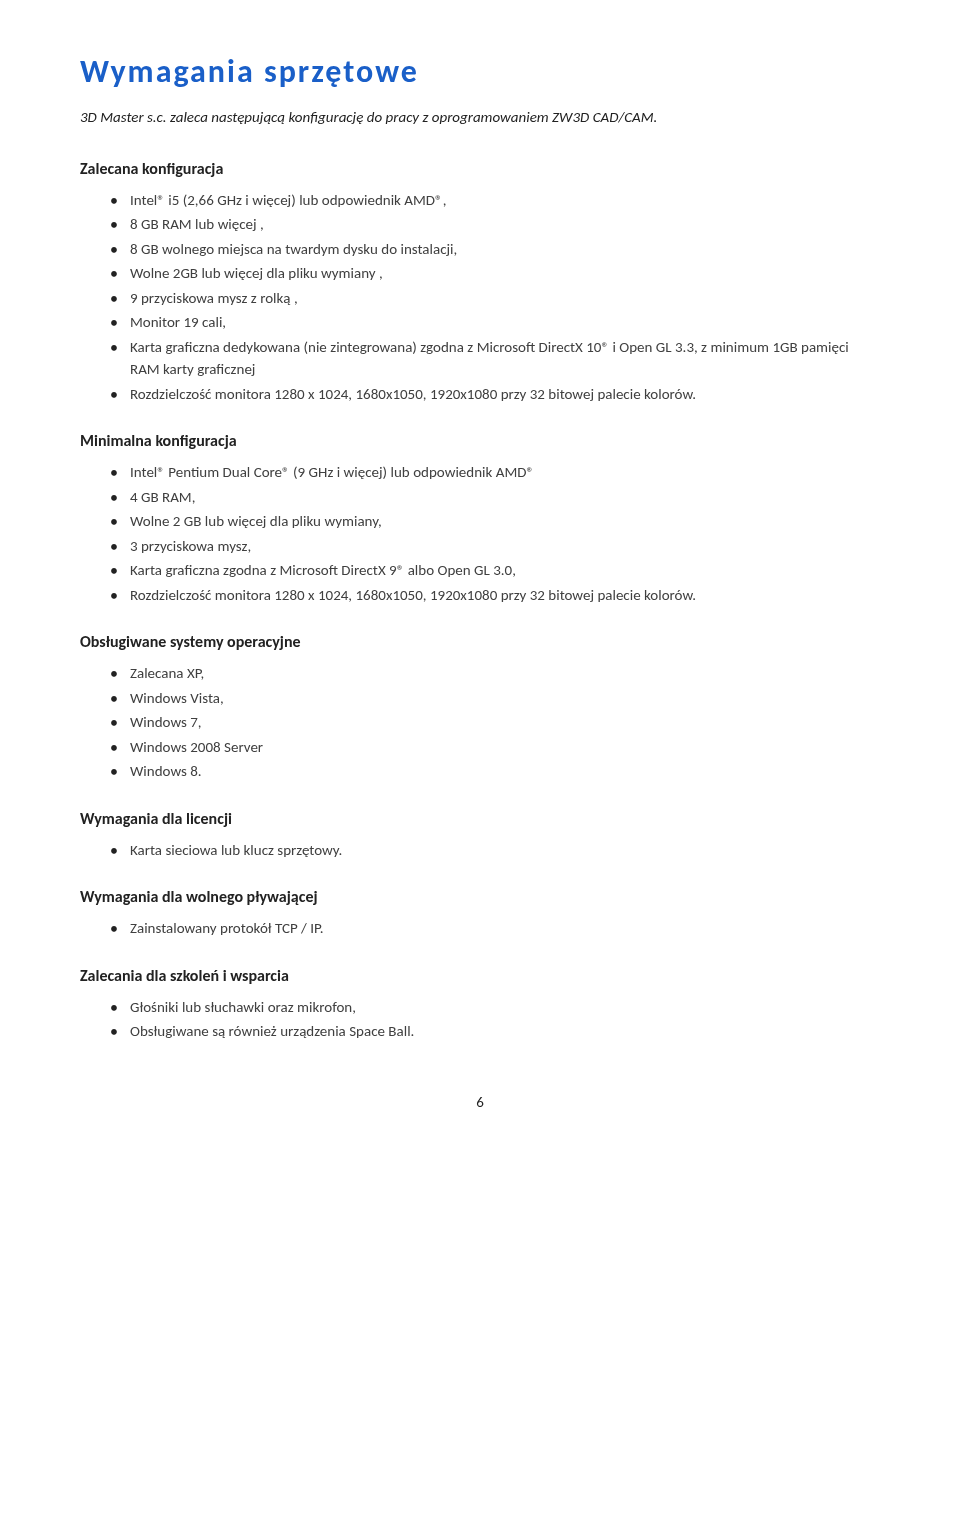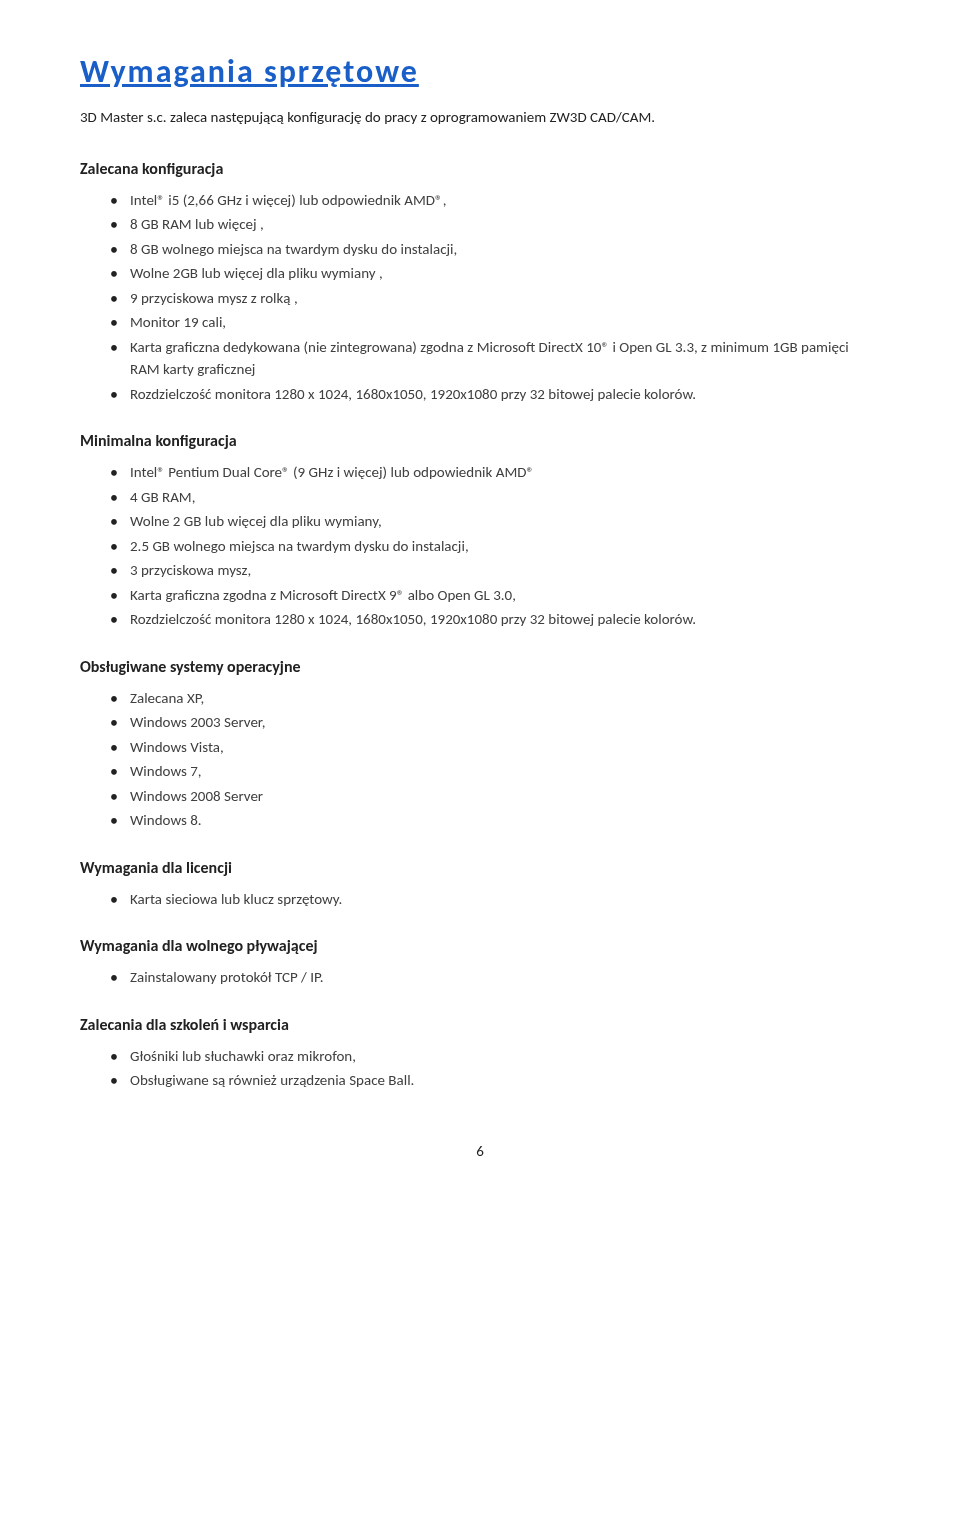--- a/index.html
+++ b/index.html
@@ -10,28 +10,28 @@
       font-size: 15px;
       line-height: 1.5;
       padding: 48px 80px 60px 80px;
       max-width: 960px;
       margin: 0 auto;
     }
     h1 {
       font-size: 32px;
       font-weight: bold;
       color: #1a5fc8;
-      text-decoration: underline;
       letter-spacing: 2px;
       margin-bottom: 10px;
     }
     .subtitle {
       font-size: 15px;
       margin-bottom: 28px;
       color: #222;
+      font-style: italic;
     }
     .section-title {
       font-size: 16px;
       font-weight: bold;
       margin-bottom: 8px;
       margin-top: 24px;
       color: #222;
     }
     ul {
       list-style: none;
@@ -79,32 +79,30 @@
     <li>Rozdzielczość monitora 1280 x 1024, 1680x1050, 1920x1080 przy 32 bitowej palecie kolorów.</li>
   </ul>
 </div>
 
 <div>
   <p class="section-title">Minimalna konfiguracja</p>
   <ul>
     <li>Intel® Pentium Dual Core® (9 GHz i więcej) lub odpowiednik AMD®</li>
     <li>4 GB RAM,</li>
     <li>Wolne 2 GB lub więcej dla pliku wymiany,</li>
-    <li>2.5 GB wolnego miejsca na twardym dysku do instalacji,</li>
     <li>3 przyciskowa mysz,</li>
     <li>Karta graficzna zgodna z Microsoft DirectX 9® albo Open GL 3.0,</li>
     <li>Rozdzielczość monitora 1280 x 1024, 1680x1050, 1920x1080 przy 32 bitowej palecie kolorów.</li>
   </ul>
 </div>
 
 <div>
   <p class="section-title">Obsługiwane systemy operacyjne</p>
   <ul>
     <li>Zalecana XP,</li>
-    <li>Windows 2003 Server,</li>
     <li>Windows Vista,</li>
     <li>Windows 7,</li>
     <li>Windows 2008 Server</li>
     <li>Windows 8.</li>
   </ul>
 </div>
 
 <div>
   <p class="section-title">Wymagania dla licencji</p>
   <ul>

